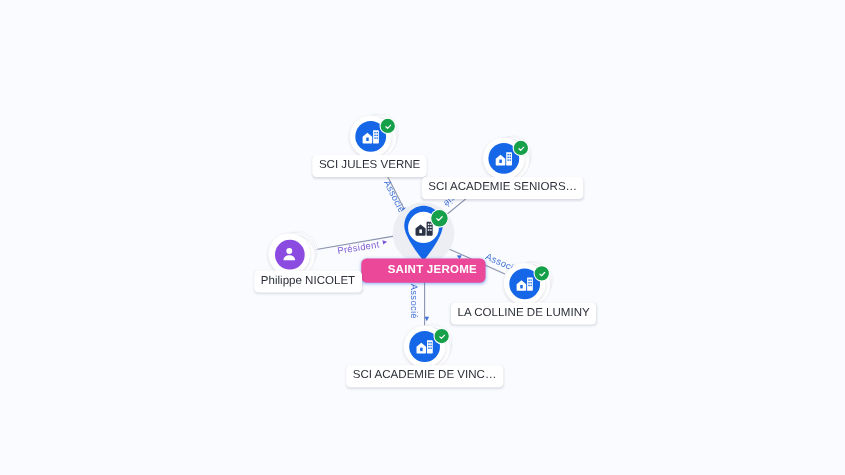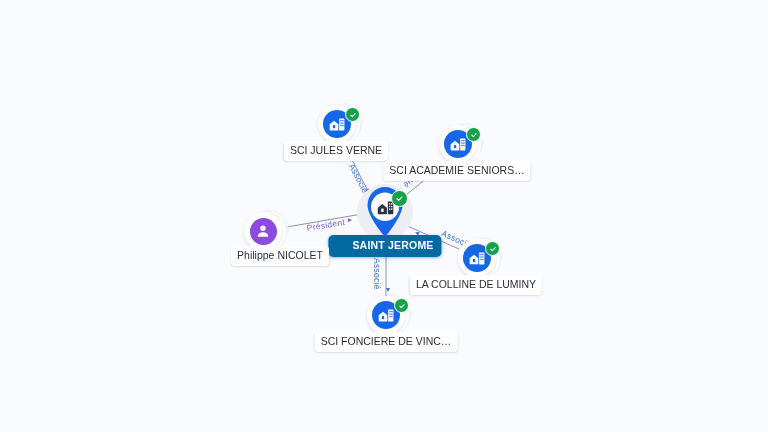--- a/index.html
+++ b/index.html
@@ -130,21 +130,21 @@
     white-space: nowrap;
     background: #ffffff;
     color: #2b2f38;
     font-size: 10.5px;
     line-height: 13px;
     padding: 3px 6px 4px 6px;
     border-radius: 4px;
     box-shadow: 0 1px 2px rgba(30,40,80,.14);
   }
   .node-label.selected {
-    background: #0369a1;
+    background: #ec4899;
     color: #ffffff;
     font-weight: bold;
     letter-spacing: .2px;
     border-radius: 5px;
     padding: 4px 8px 5px 24px;
     box-shadow: 0 1px 3px rgba(21,103,232,.45);
   }
 
   
   .edge-label {
@@ -319,21 +319,21 @@
               <rect x="6.6" y="13.4" width="3" height="4.2" fill="#1567e8"></rect>
             </svg>
           </div>
         </div>
         <div class="check-badge" style="left: 8px; top: -17px;">
           <svg width="8" height="8" viewBox="0 0 24 24" aria-hidden="true">
             <path d="M5.5 12.6 10 17l8.5-8.8" fill="none" stroke="#ffffff" stroke-width="3.2" stroke-linecap="round" stroke-linejoin="round"></path>
           </svg>
         </div>
       </div>
-      <div class="node-label" style="left: 386px; top: 332px;">SCI FONCIERE DE VINC…</div>
+      <div class="node-label" style="left: 386px; top: 332px;">SCI ACADEMIE DE VINC…</div>
       <div class="node node-person" style="left: 263px; top: 231px;">
         <div class="node-stack" style="width: 34px; height: 34px; left: -10px; top: -21px; opacity: 0.55;"></div>
         <div class="node-stack" style="width: 36px; height: 36px; left: -13px; top: -20px; opacity: 0.8;"></div>
         <div class="node-stack" style="width: 37px; height: 37px; left: -15.5px; top: -18.5px; opacity: 1;"></div>
         <div class="node-disc" style="left: -19px; top: -19px;">
           <div class="icon-circle person">
             <svg width="18" height="18" viewBox="0 0 24 24" aria-hidden="true">
               <circle cx="12" cy="8.3" r="3.6" fill="#ffffff"></circle>
               <path fill="#ffffff" d="M4.9 19.6c0-3.9 3.2-6.1 7.1-6.1s7.1 2.2 7.1 6.1z"></path>
             </svg>

